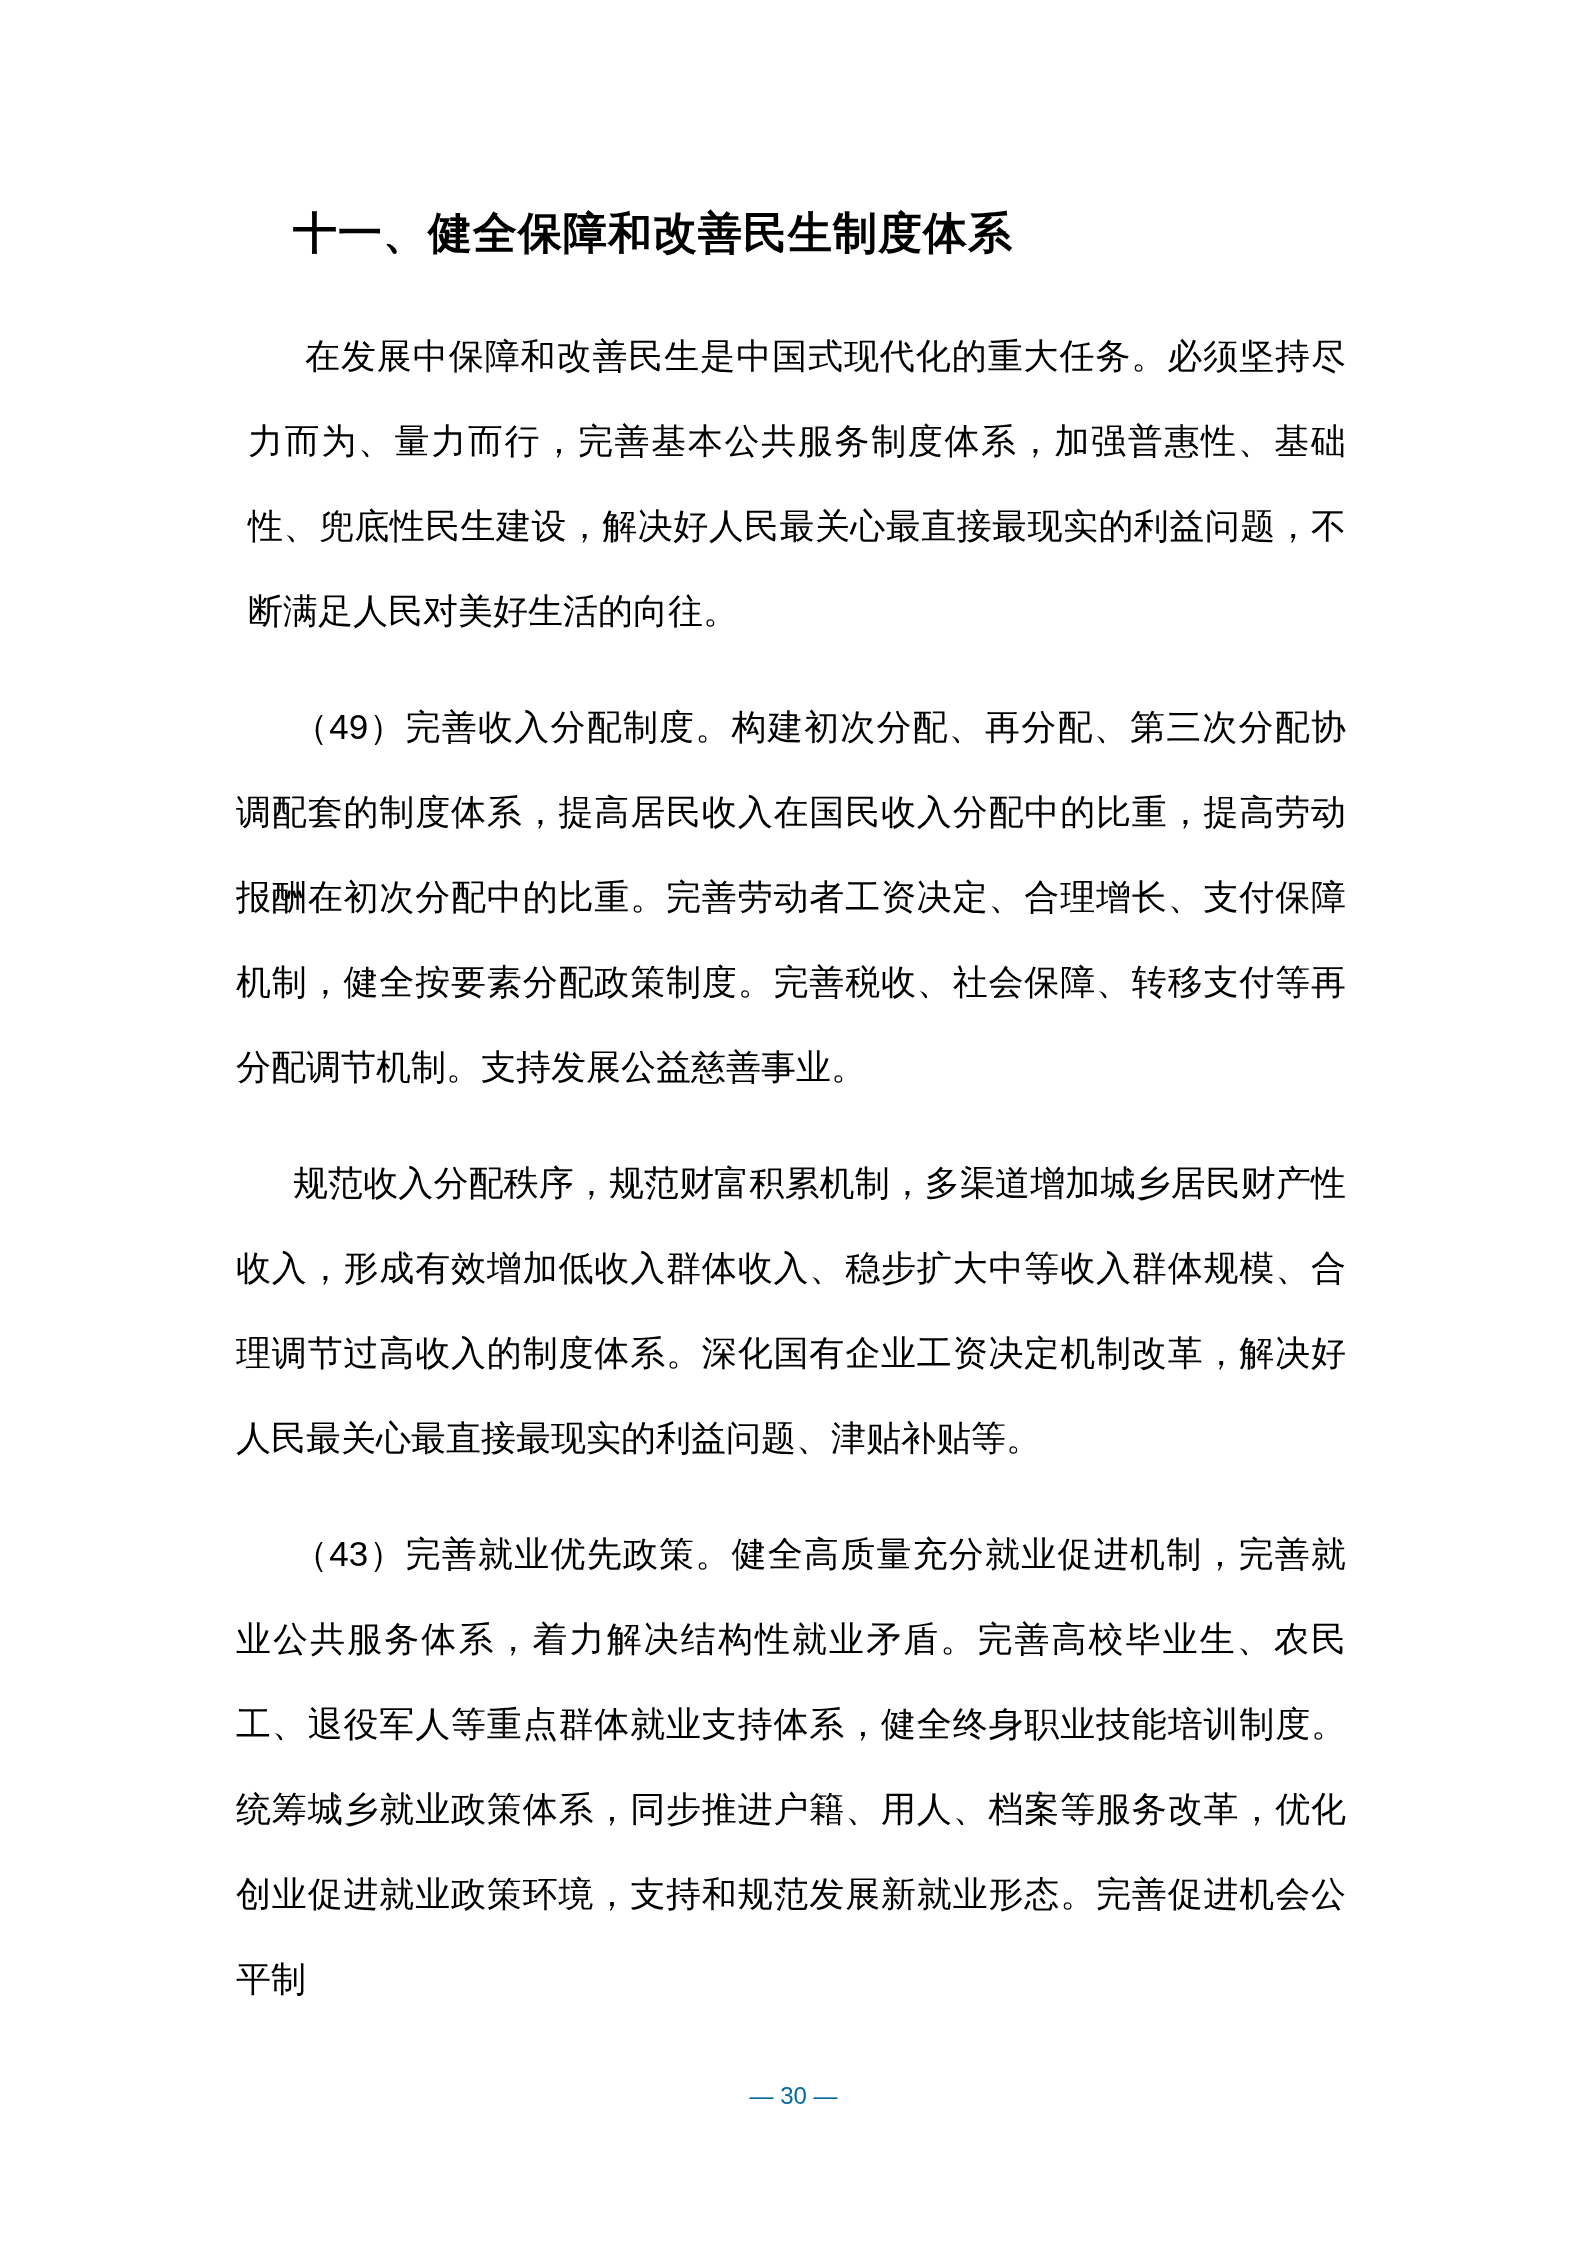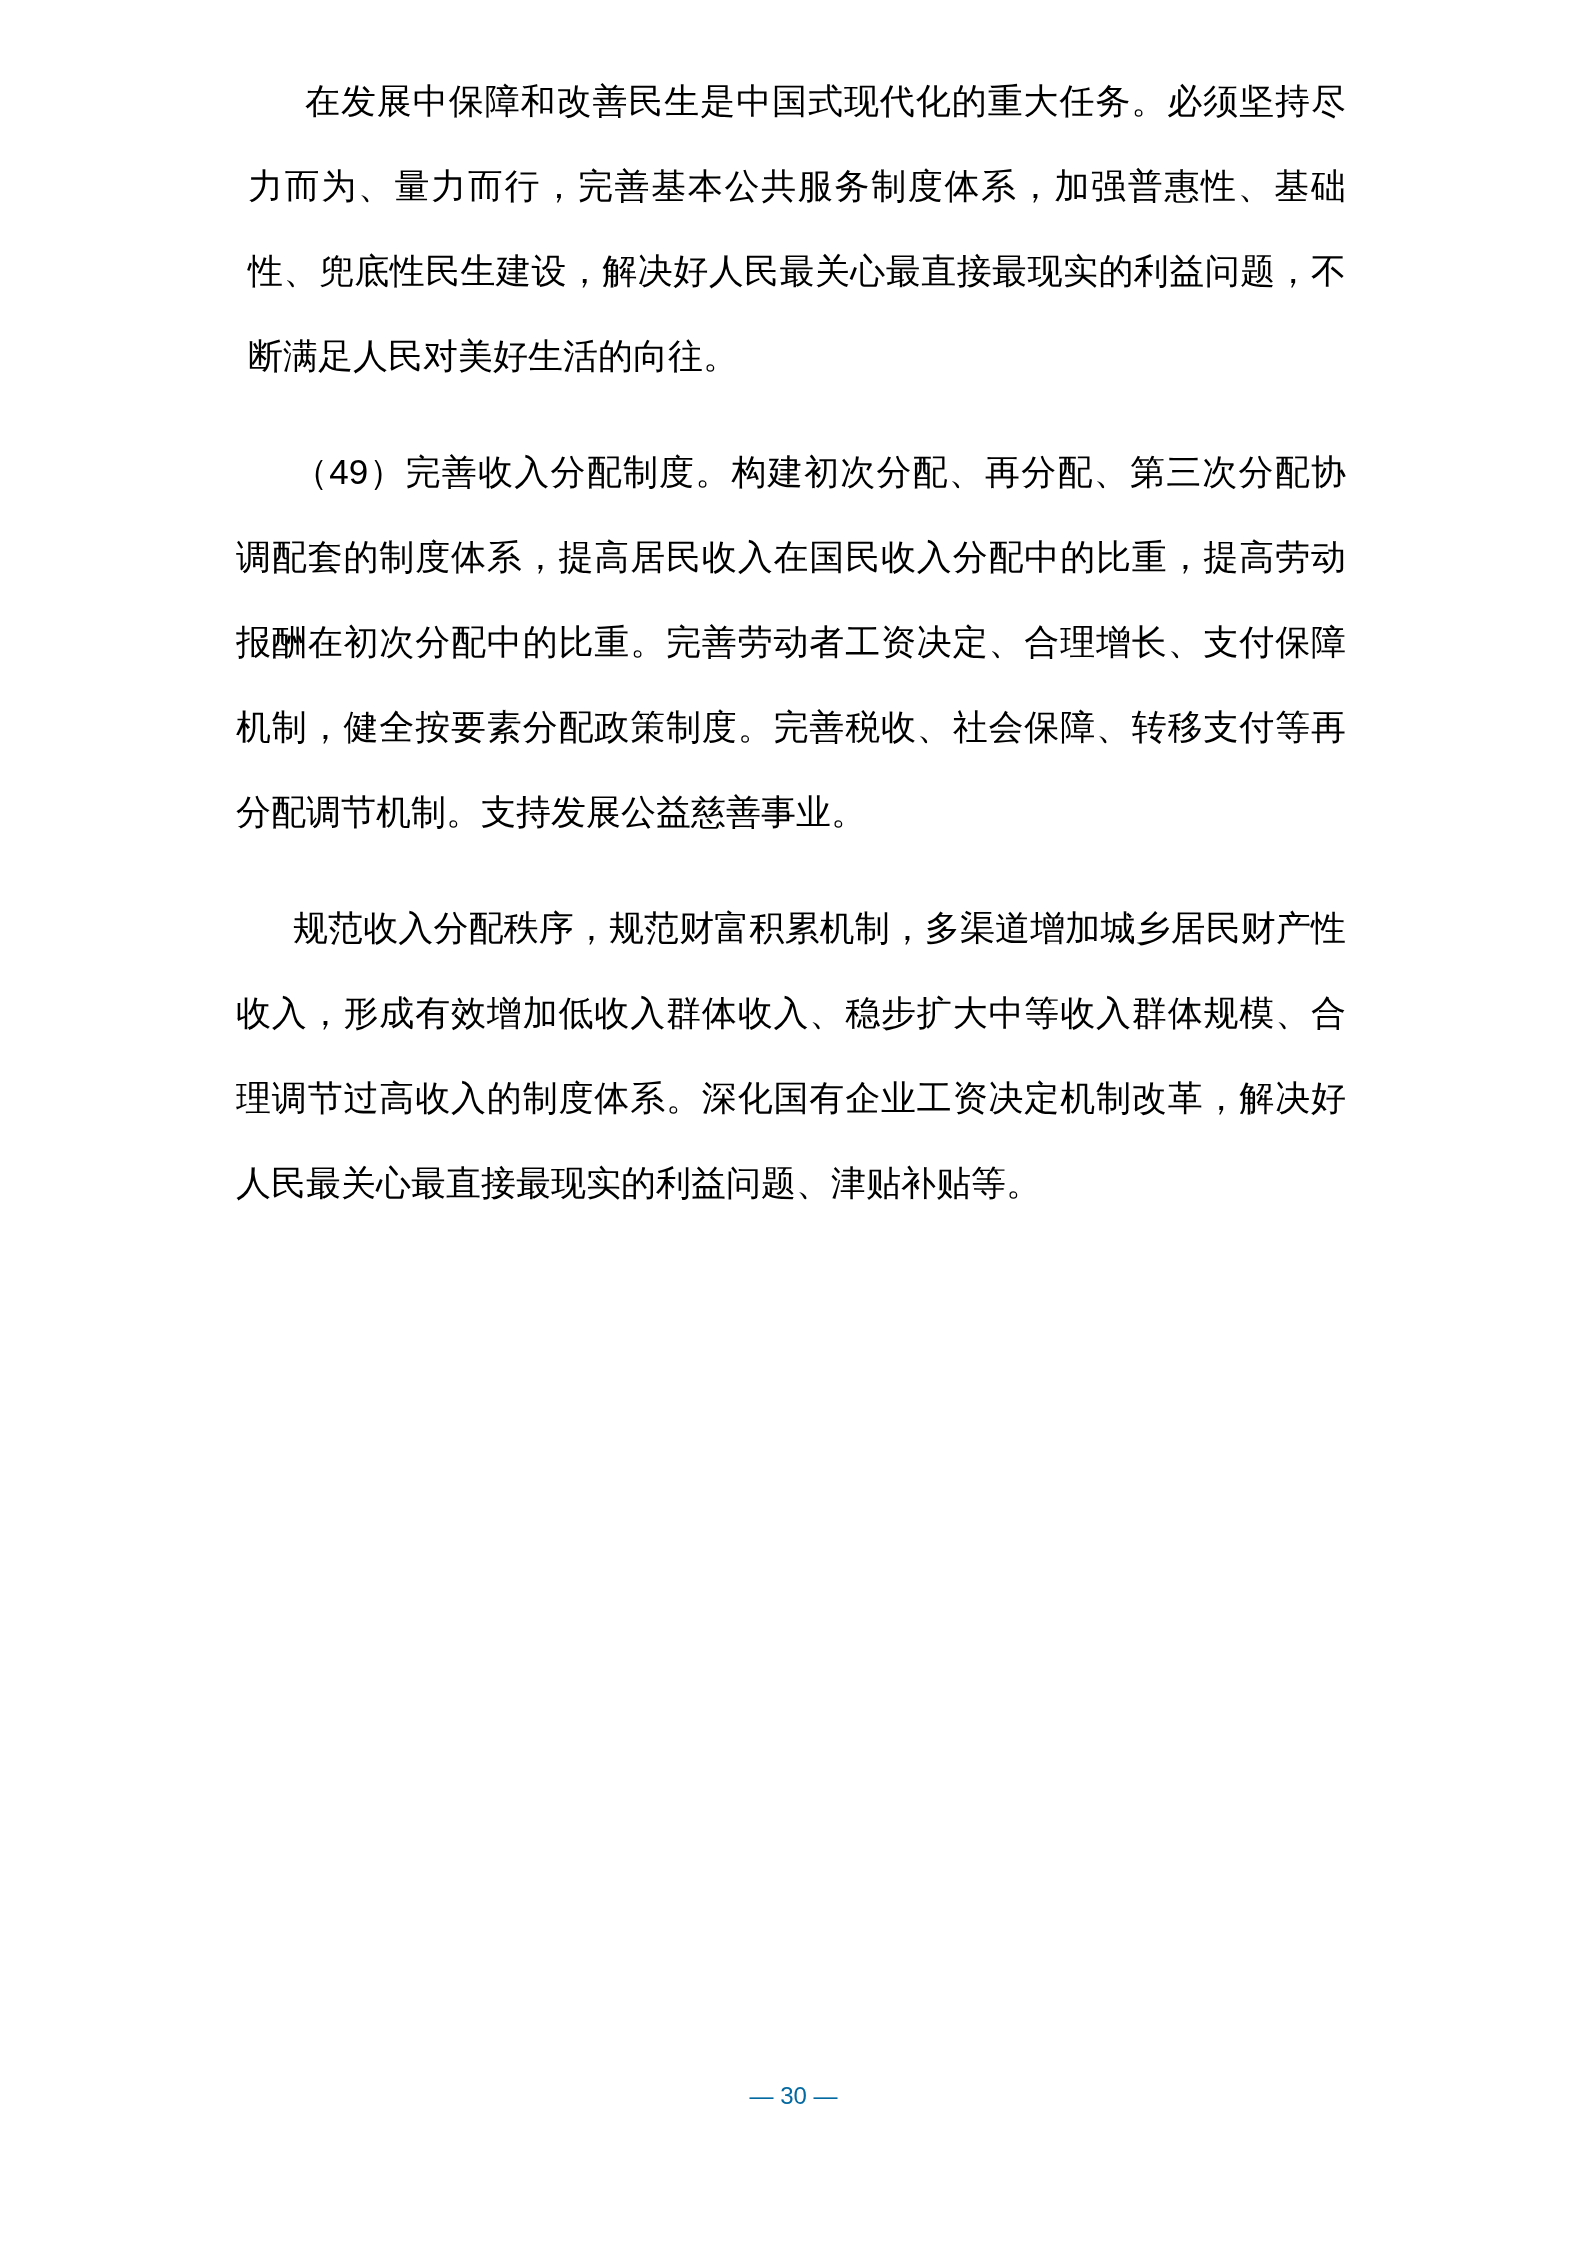--- a/index.html
+++ b/index.html
@@ -55,18 +55,20 @@
     font-size: 24px;
     line-height: 26px;
     color: #0369a1;
   }
 </style>
 </head>
 <body>
 
 <div class="page">
   <div class="content">
+    <h2 class="section-heading">十一、健全保障和改善民生制度体系</h2>
     <p class="body-paragraph first">在发展中保障和改善民生是中国式现代化的重大任务。必须坚持尽力而为、量力而行，完善基本公共服务制度体系，加强普惠性、基础性、兜底性民生建设，解决好人民最关心最直接最现实的利益问题，不断满足人民对美好生活的向往。</p>
     <p class="body-paragraph">（49）完善收入分配制度。构建初次分配、再分配、第三次分配协调配套的制度体系，提高居民收入在国民收入分配中的比重，提高劳动报酬在初次分配中的比重。完善劳动者工资决定、合理增长、支付保障机制，健全按要素分配政策制度。完善税收、社会保障、转移支付等再分配调节机制。支持发展公益慈善事业。</p>
     <p class="body-paragraph">规范收入分配秩序，规范财富积累机制，多渠道增加城乡居民财产性收入，形成有效增加低收入群体收入、稳步扩大中等收入群体规模、合理调节过高收入的制度体系。深化国有企业工资决定机制改革，解决好人民最关心最直接最现实的利益问题、津贴补贴等。</p>
+    <p class="body-paragraph">（43）完善就业优先政策。健全高质量充分就业促进机制，完善就业公共服务体系，着力解决结构性就业矛盾。完善高校毕业生、农民工、退役军人等重点群体就业支持体系，健全终身职业技能培训制度。统筹城乡就业政策体系，同步推进户籍、用人、档案等服务改革，优化创业促进就业政策环境，支持和规范发展新就业形态。完善促进机会公平制</p>
   </div>
   <div class="page-footer">— 30 —</div>
 </div>
 
 </body></html>

